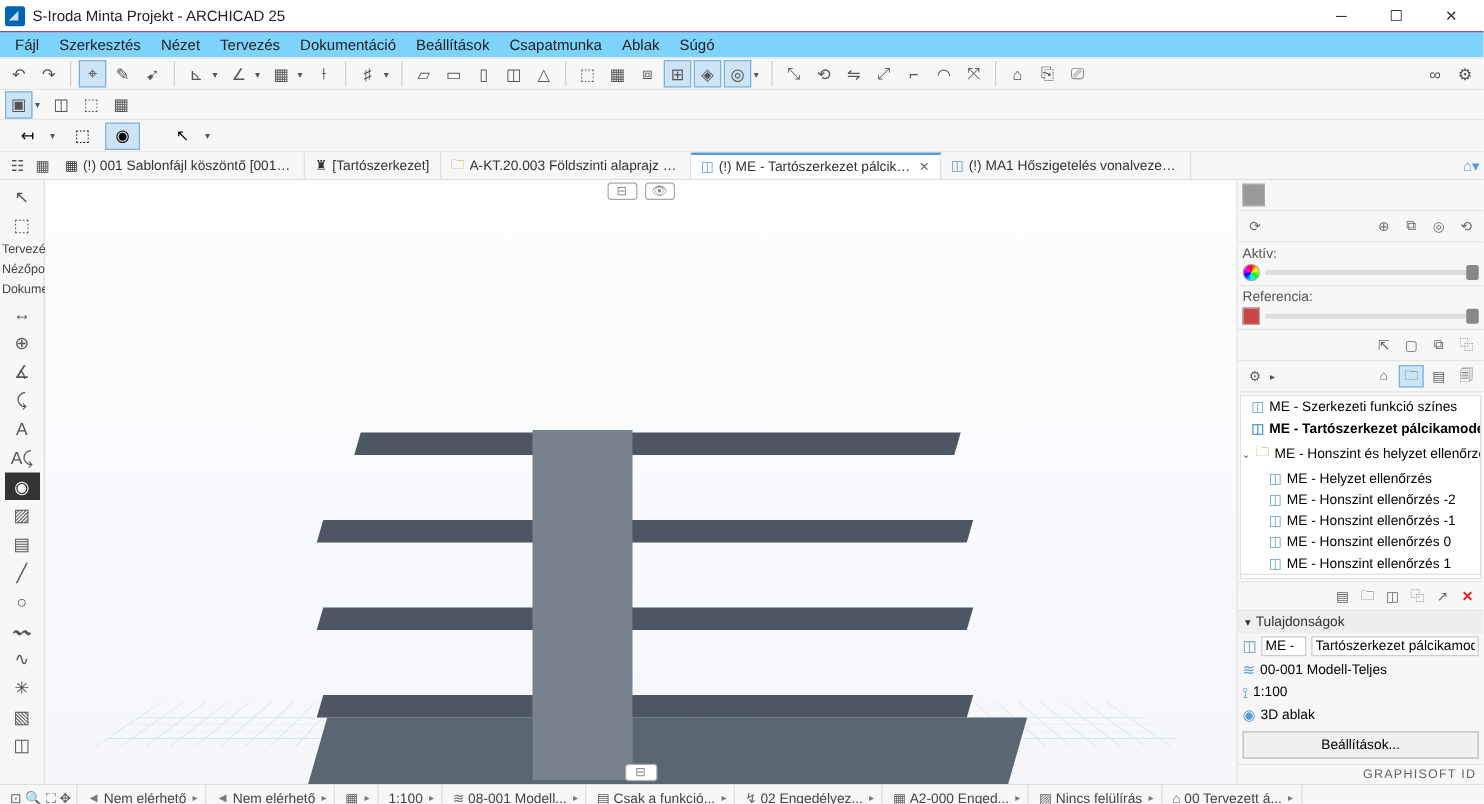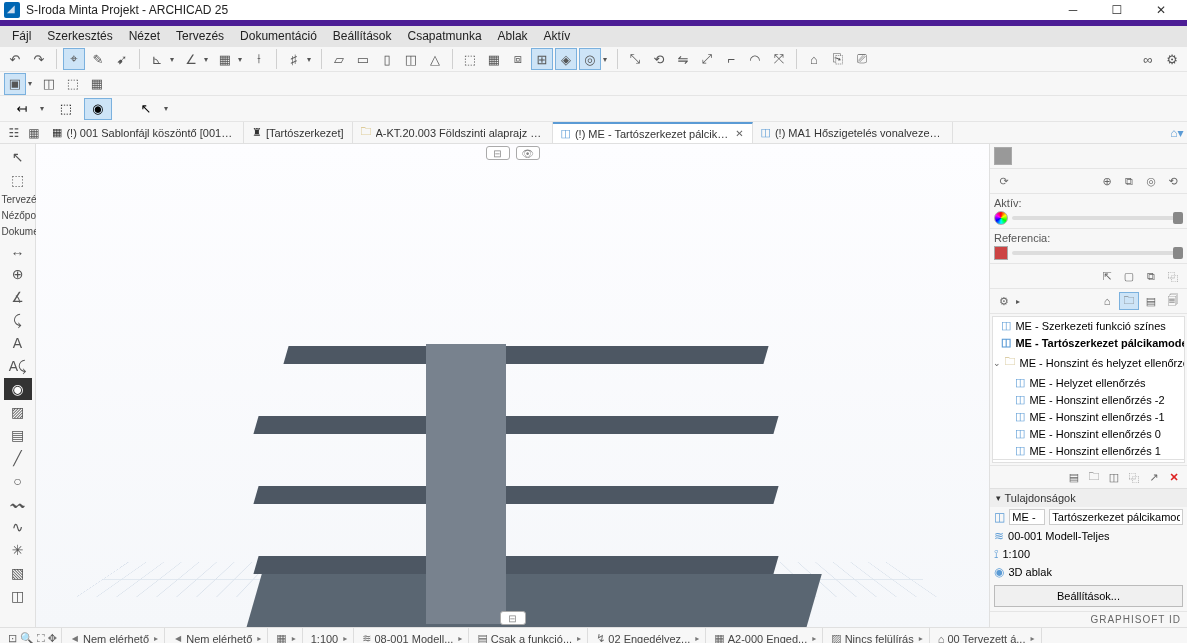--- a/index.html
+++ b/index.html
@@ -1,22 +1,22 @@
 <!DOCTYPE html>
 <html><head>
 <meta charset="utf-8">
 <style>
 * { box-sizing: border-box; margin: 0; padding: 0; font-family: "Segoe UI", Tahoma, sans-serif; }
 html, body { width: 1187px; height: 643px; overflow: hidden; background: #fff; }
-.titlebar { height: 26px; display: flex; align-items: center; padding: 0 4px; background: #fff; border-bottom: 6px solid #4c1d95; }
+.titlebar { height: 26px; display: flex; align-items: center; padding: 0 4px; background: #fff; border-bottom: 1px solid #4c1d95; }
 .titlebar .logo { width: 16px; height: 16px; background: #0066b3; border-radius: 2px; margin-right: 6px; position: relative; }
 .titlebar .logo::after { content: "◢"; color: #cde; position: absolute; font-size: 10px; top: 1px; left: 3px; }
 .titlebar .title { font-size: 12px; color: #222; flex: 1; }
 .titlebar .winbtn { width: 44px; height: 26px; display: flex; align-items: center; justify-content: center; font-size: 12px; color: #333; cursor: pointer; }
-.menubar { height: 20px; display: flex; align-items: center; padding: 0 4px; font-size: 12px; background: #e5e5e5; }
+.menubar { height: 20px; display: flex; align-items: center; padding: 0 4px; font-size: 12px; background: #7dd3fc; }
 .menubar span { padding: 2px 8px; cursor: pointer; color: #222; }
 .toolbar-row { height: 26px; display: flex; align-items: center; background: #f7f7f7; border-top: 1px solid #e5e5e5; border-bottom: 1px solid #e5e5e5; padding: 0 4px; gap: 2px; }
 .tbtn { width: 22px; height: 22px; display: flex; align-items: center; justify-content: center; font-size: 13px; color: #555; border: 1px solid transparent; cursor: pointer; background: #f7f7f7; }
 .tbtn.active { background: #cde4f7; border-color: #7bb1de; }
 .tsep { width: 1px; height: 20px; background: #d0d0d0; margin: 0 4px; }
 .tdd { width: 8px; font-size: 8px; color: #555; display: flex; align-items: center; cursor: pointer; }
 .secondbar { height: 24px; display: flex; align-items: center; background: #f7f7f7; border-bottom: 1px solid #e5e5e5; padding: 0 4px; gap: 2px; }
 .modebar { height: 26px; display: flex; align-items: center; background: #f7f7f7; border-bottom: 1px solid #e5e5e5; padding: 0 8px; gap: 4px; }
 .modebtn { width: 28px; height: 22px; display: flex; align-items: center; justify-content: center; font-size: 13px; border: 1px solid transparent; cursor: pointer; }
 .modebtn.active { background: #cde4f7; border: 1px solid #7bb1de; }
@@ -96,21 +96,21 @@
 
 <div class="menubar">
   <span>Fájl</span>
   <span>Szerkesztés</span>
   <span>Nézet</span>
   <span>Tervezés</span>
   <span>Dokumentáció</span>
   <span>Beállítások</span>
   <span>Csapatmunka</span>
   <span>Ablak</span>
-  <span>Aktív</span>
+  <span>Súgó</span>
 </div>
 
 <div class="toolbar-row">
   <div class="tbtn">↶</div>
   <div class="tbtn">↷</div>
   <div class="tsep"></div>
   <div class="tbtn active">⌖</div>
   <div class="tbtn">✎</div>
   <div class="tbtn">➹</div>
   <div class="tsep"></div>

